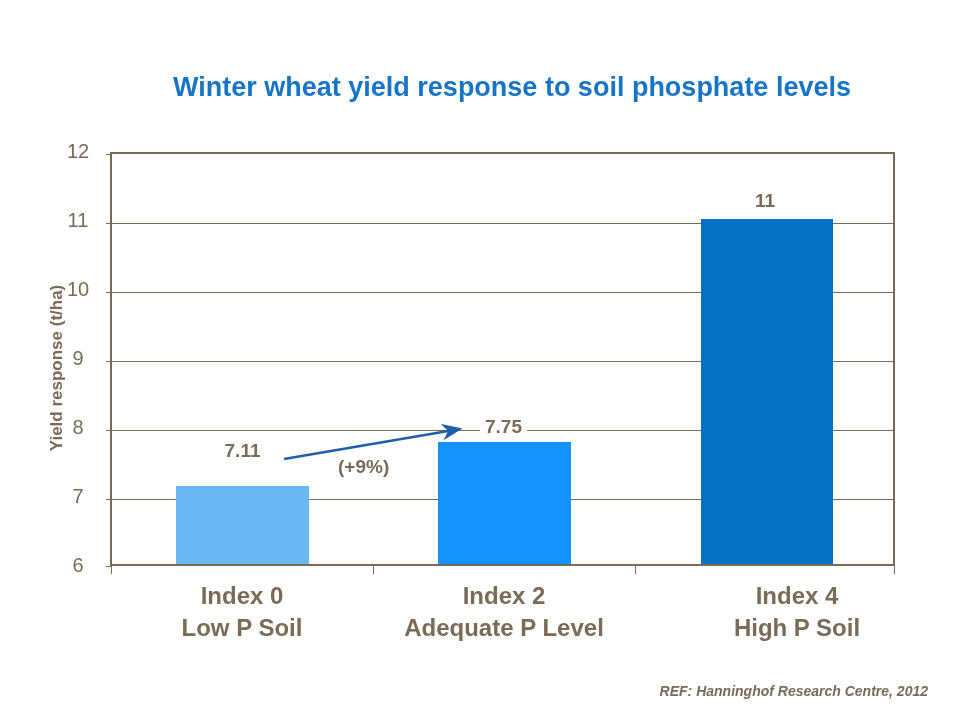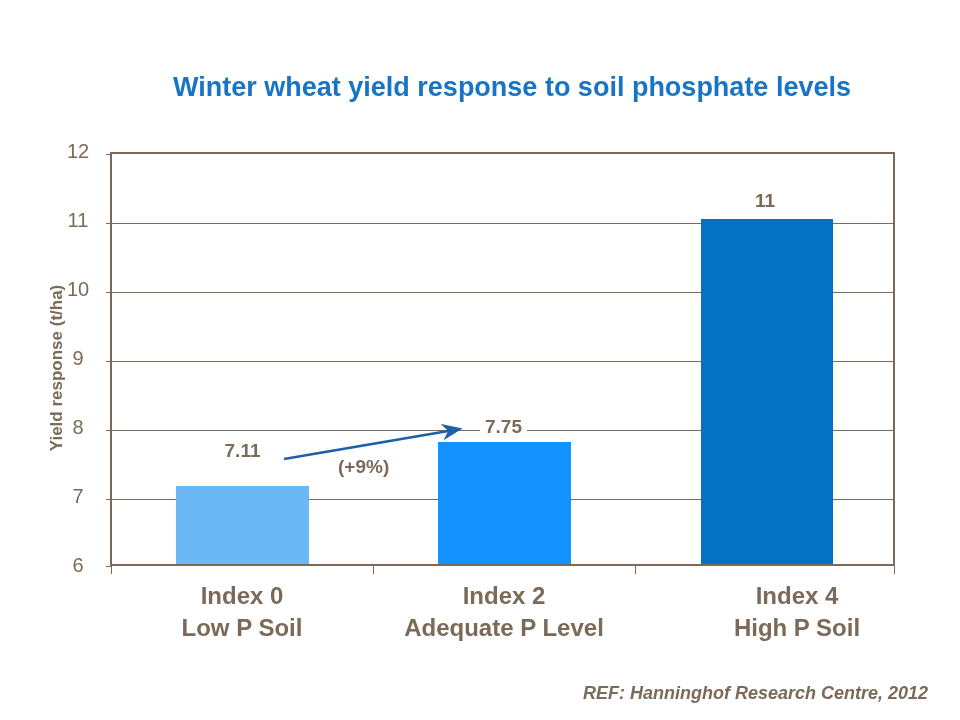--- a/index.html
+++ b/index.html
@@ -135,21 +135,21 @@
     position: absolute;
     left: 270px;
     top: 415px;
     width: 220px;
     height: 60px;
   }
   .footer-ref {
     position: absolute;
     right: 32px;
     top: 683px;
-    font-size: 18px;
+    font-size: 14px;
     font-weight: bold;
     font-style: italic;
     color: #7A6A57;
     white-space: nowrap;
   }
 </style>
 </head>
 <body>
 
 <div class="chart-root">

